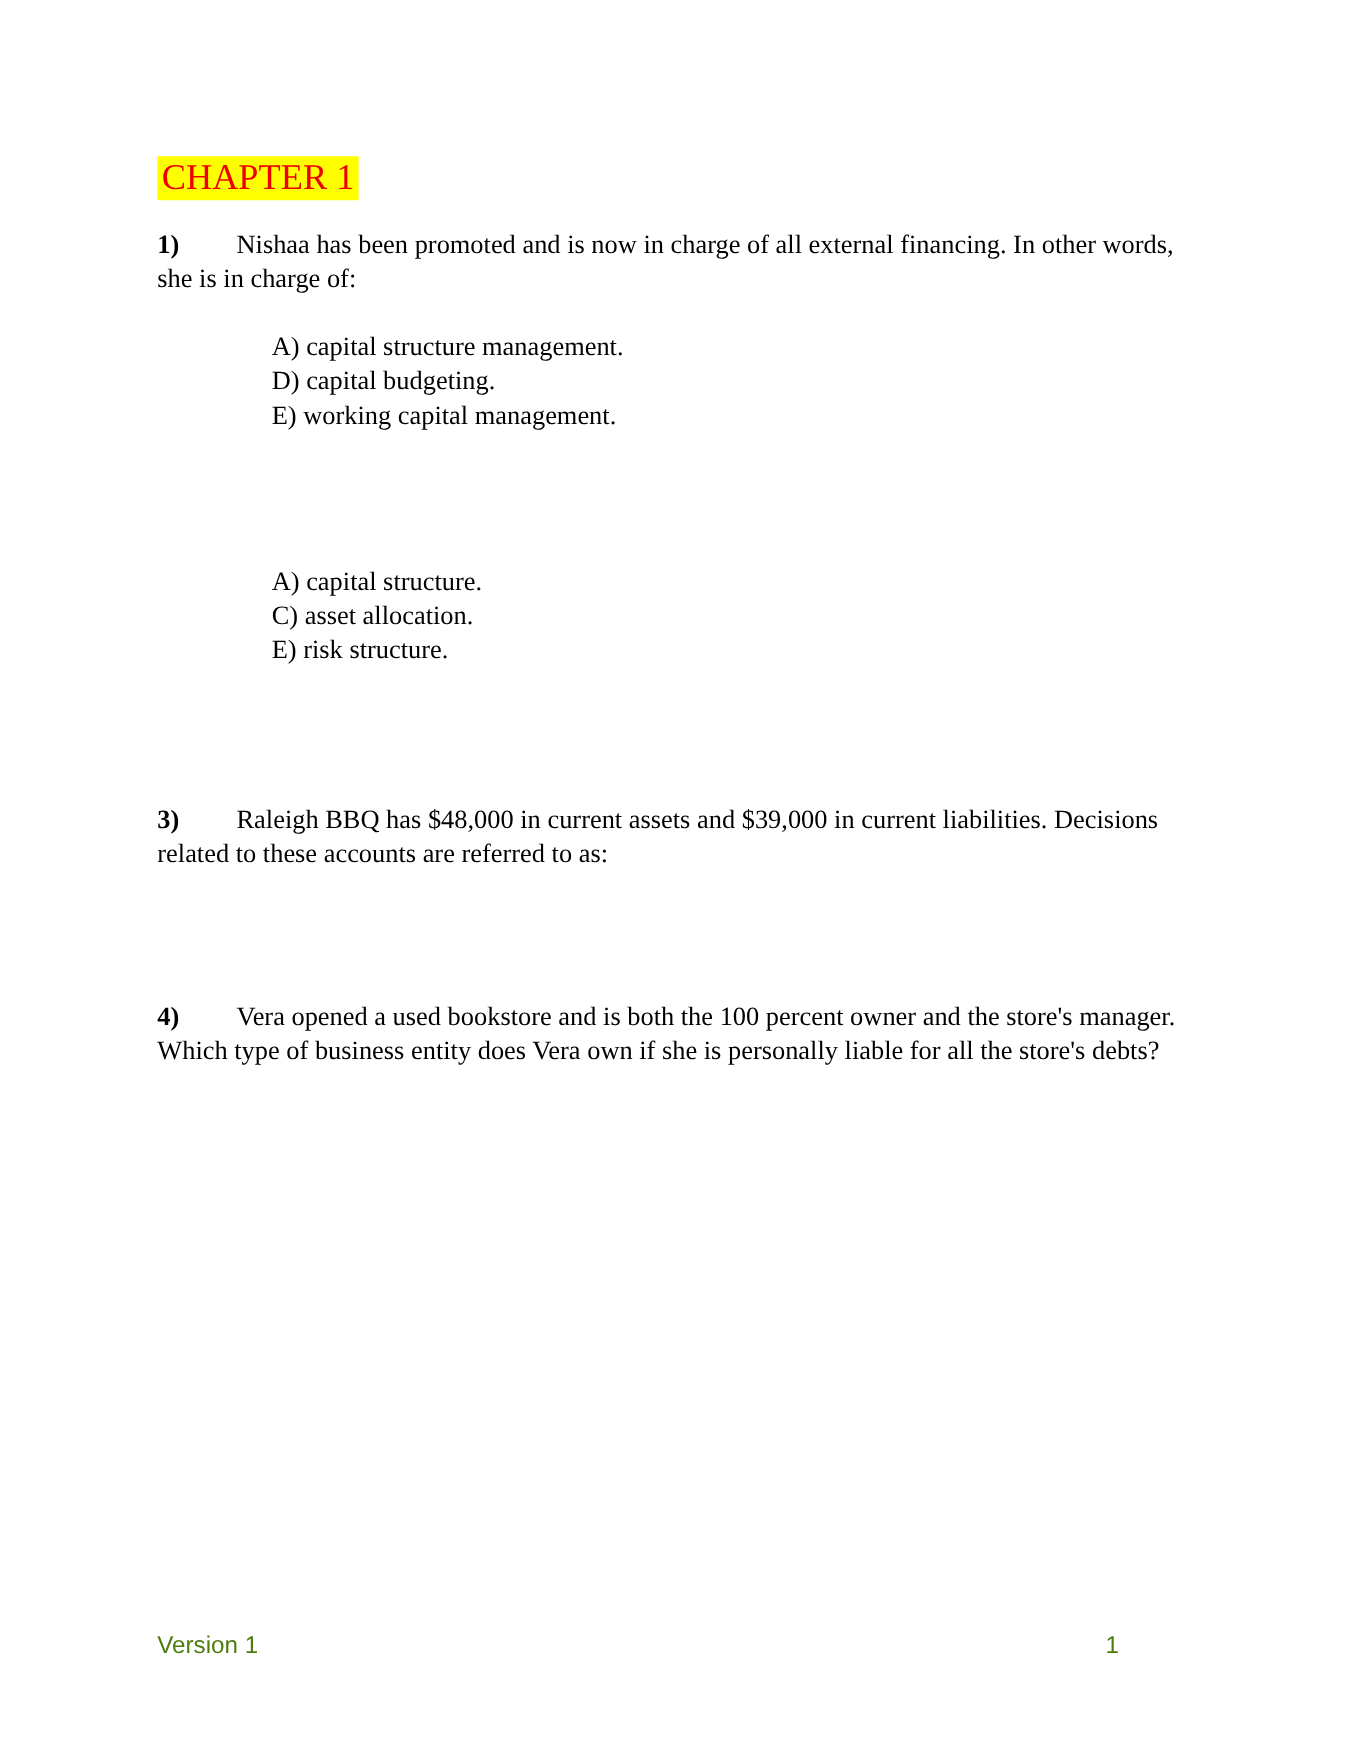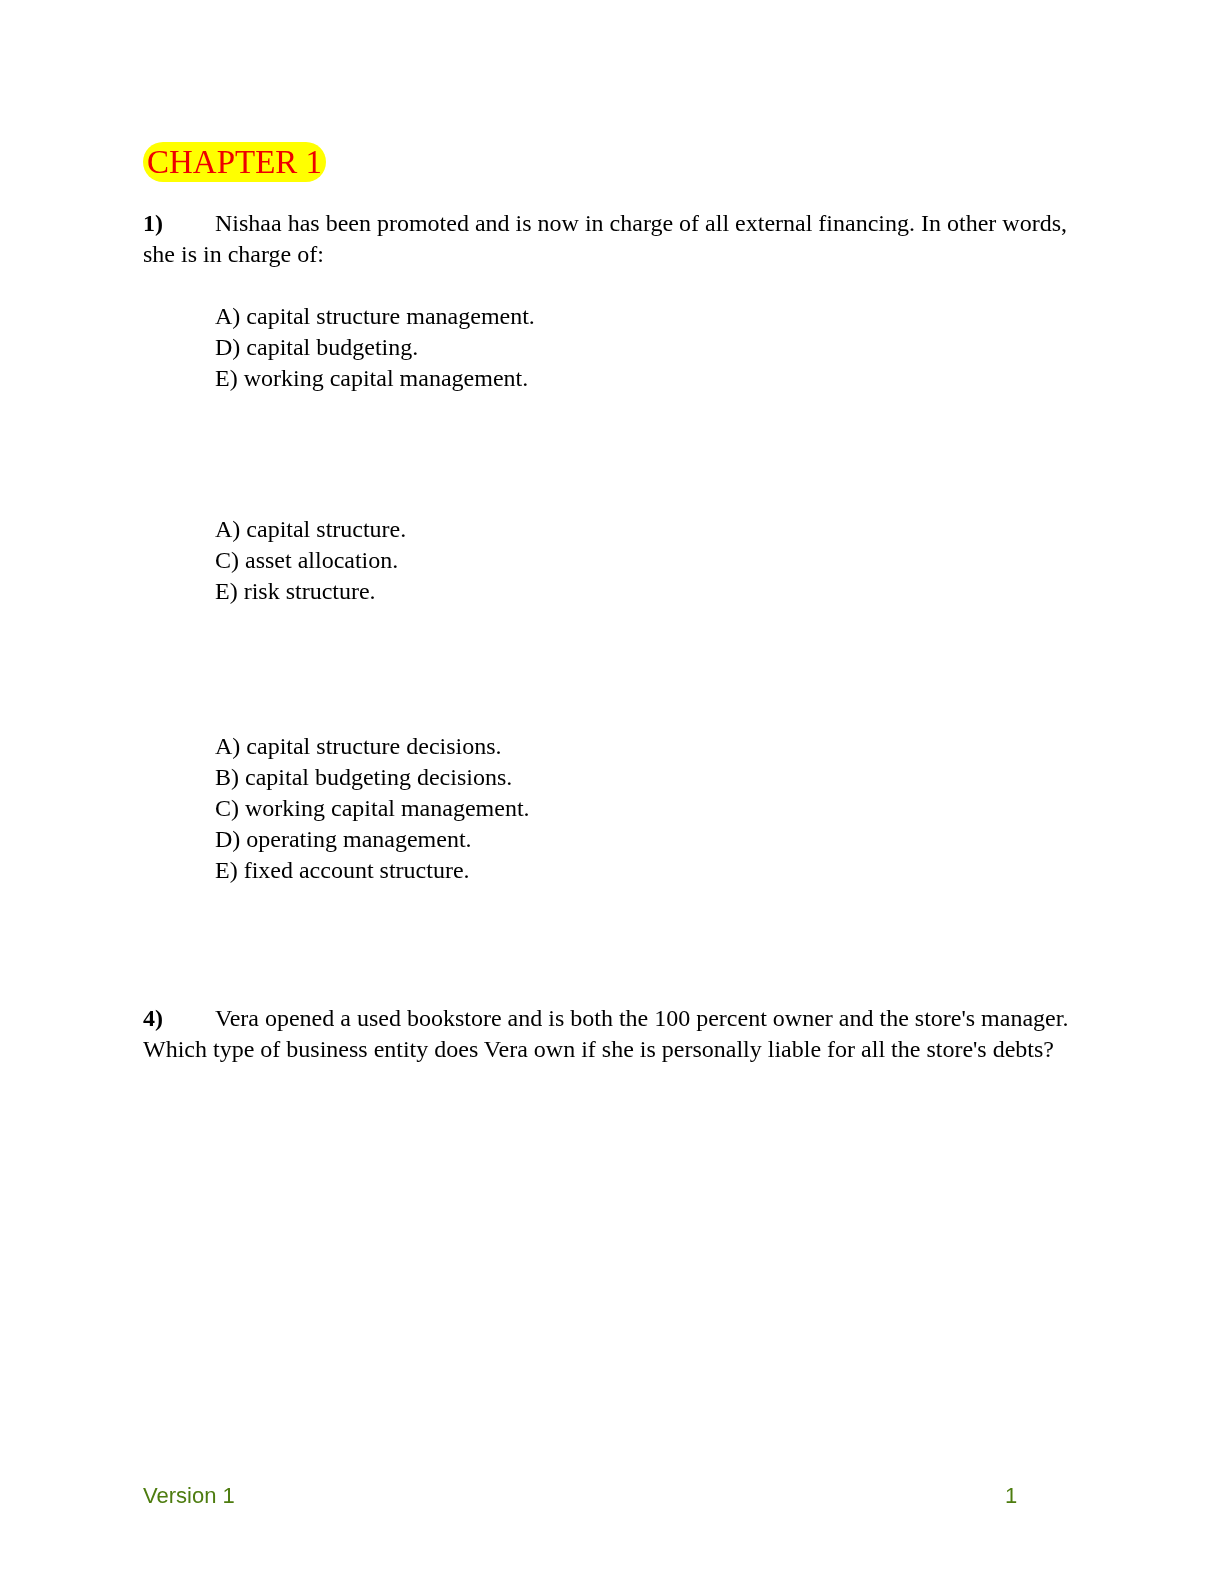--- a/index.html
+++ b/index.html
@@ -1,15 +1,15 @@
 <!DOCTYPE html>
 <html><head>
 <meta charset="utf-8">
 <style>
-  * { margin: 0; padding: 0; box-sizing: border-box; border-radius: 25px; }
+  * { margin: 0; padding: 0; box-sizing: border-box; }
   html, body {
     width: 1224px;
     height: 1584px;
     background: #ffffff;
     font-family: "Liberation Serif", serif;
     color: #000000;
     overflow: hidden;
   }
   .page {
     position: relative;
@@ -39,21 +39,21 @@
   .q-text {
     line-height: 31px;
   }
   .q-num {
     display: inline-block;
     width: 72px;
     font-weight: bold;
   }
   .options {
     list-style: none;
-    margin-left: 72px;
+    margin-left: 104px;
     margin-top: 31px;
     line-height: 31px;
   }
   .question.q1 { margin-bottom: 120px; font-family: Liberation Serif, serif; }
   .question.q2 { margin-bottom: 124px; }
   .question.q3 { margin-bottom: 117px; }
   .footer {
     position: absolute;
     top: 1483px;
     left: 143px;
@@ -88,27 +88,21 @@
 
     <section class="question q2">
       <ul class="options">
         <li>A) capital structure.</li>
         <li>C) asset allocation.</li>
         <li>E) risk structure.</li>
       </ul>
     </section>
 
     <section class="question q3">
-      <ul class="options">
-        <li>A) capital structure decisions.</li>
-        <li>B) capital budgeting decisions.</li>
-        <li>C) working capital management.</li>
-        <li>D) operating management.</li>
-        <li>E) fixed account structure.</li>
-      </ul>
+      <p class="q-text"><span class="q-num">3)</span><span>Raleigh BBQ has $48,000 in current assets and $39,000 in current liabilities. Decisions related to these accounts are referred to as:</span></p>
     </section>
 
     <section class="question q4">
       <p class="q-text"><span class="q-num">4)</span><span>Vera opened a used bookstore and is both the 100 percent owner and the store's manager. Which type of business entity does Vera own if she is personally liable for all the store's debts?</span></p>
     </section>
 
   </div>
 
   <div class="footer">
     <span class="version">Version 1</span>

